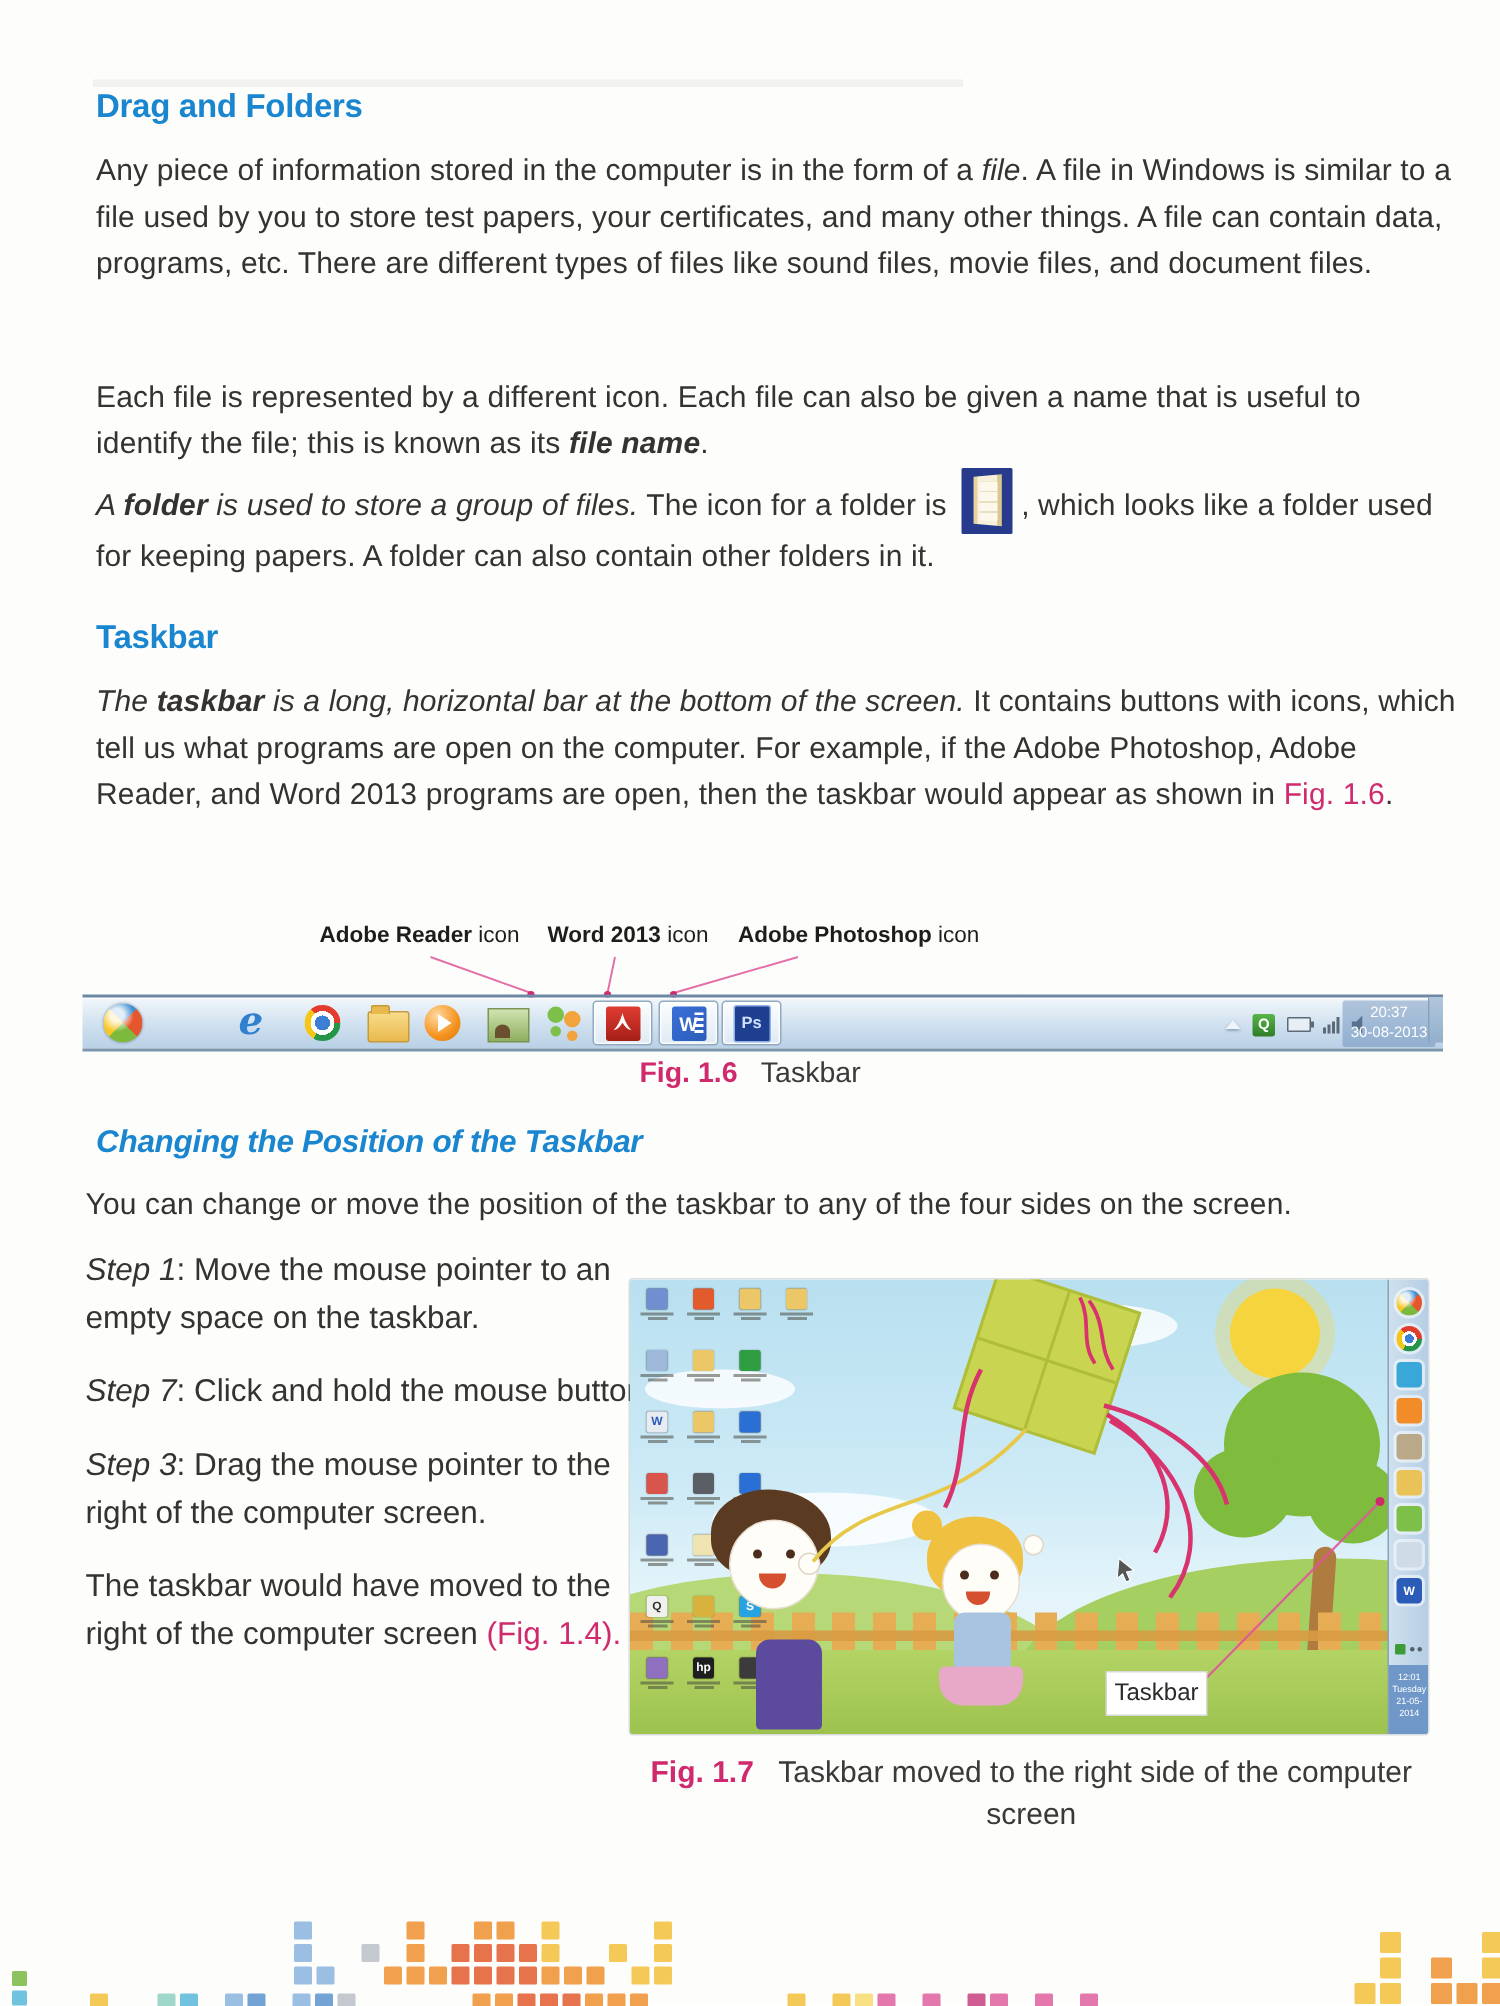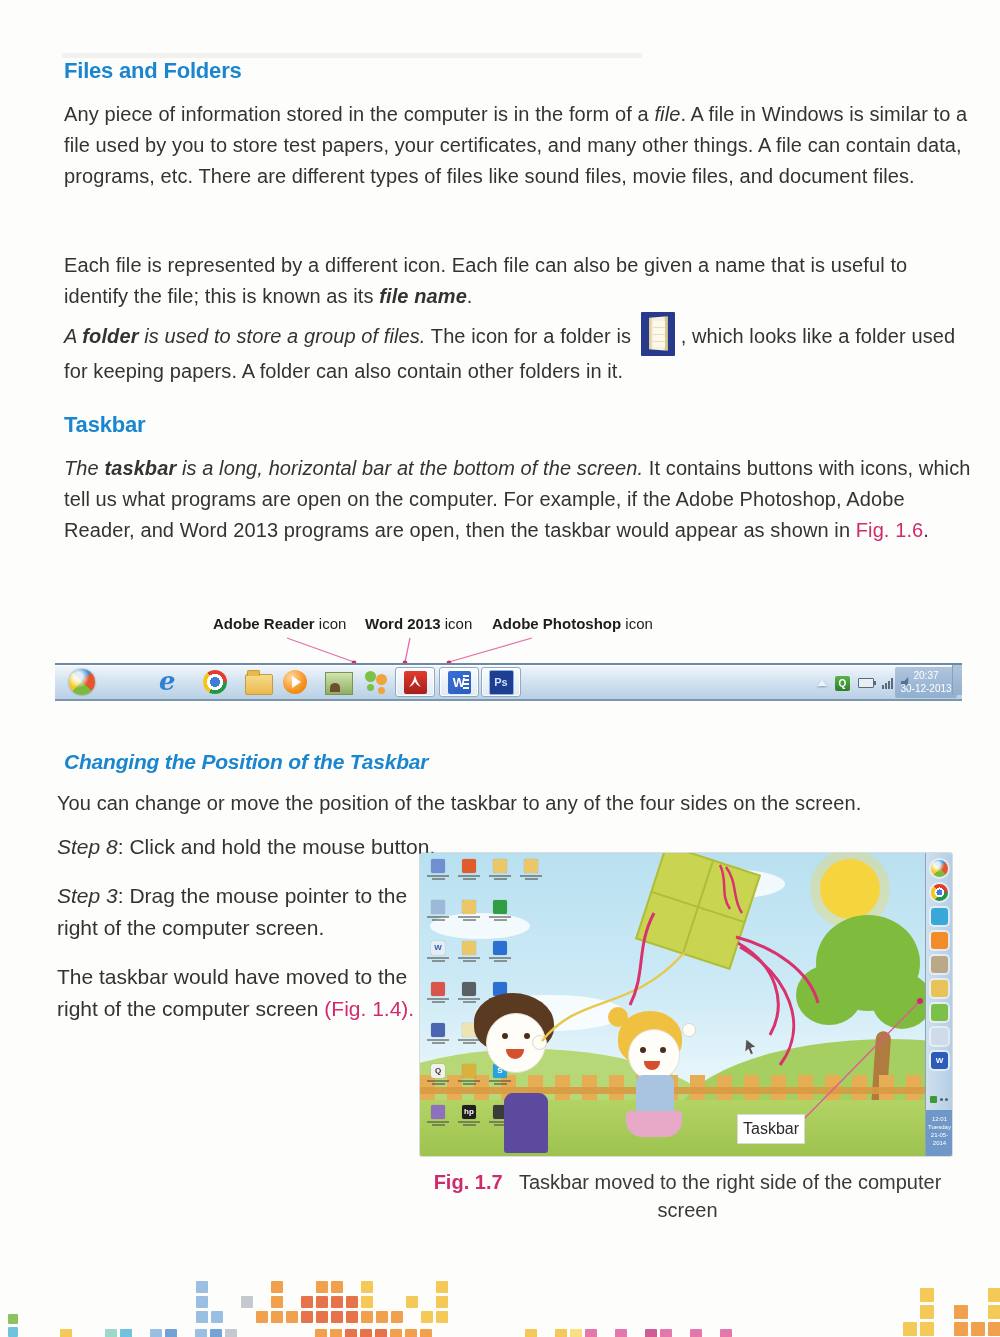--- a/index.html
+++ b/index.html
@@ -152,21 +152,21 @@
   .smudge{background:#999;opacity:.12;}
   #pagenum{left:0;top:1262px;width:1000px;text-align:center;color:#1a86d0;font-weight:bold;font-size:21px;}
 </style>
 </head>
 <body>
 
 <div id="page">
 
   <div class="abs smudge" style="left:62px;top:53px;width:580px;height:5px;"></div>
 
-  <h2 class="abs h-blue" style="left:64px;top:58px;margin:0;">Files and Folders</h2>
+  <h2 class="abs h-blue" style="left:64px;top:58px;margin:0;">Drag and Folders</h2>
 
   <p class="abs p" style="left:64px;top:99px;width:912px;margin:0;"><span>Any piece of information stored in the computer is in the form of a </span><span class="seg-i">file</span><span>. A file in Windows is similar to a file used by you to store test papers, your certificates, and many other things. A file can contain data, programs, etc. There are different types of files like sound files, movie files, and document files.</span></p>
 
   <p class="abs p" style="left:64px;top:250px;width:912px;margin:0;"><span>Each file is represented by a different icon. Each file can also be given a name that is useful to identify the file; this is known as its </span><span class="seg-bi">file name</span><span>.</span></p>
 
   <p class="abs p" style="left:64px;top:312px;width:912px;margin:0;"><span class="seg-i">A </span><span class="seg-bi">folder</span><span class="seg-i"> is used to store a group of files.</span><span> The icon for a folder is </span><span class="inline-icon icon-folder-badge"></span><span>, which looks like a folder used for keeping papers. A folder can also contain other folders in it.</span></p>
 
   <h2 class="abs h-blue" style="left:64px;top:412px;margin:0;">Taskbar</h2>
 
   <p class="abs p" style="left:64px;top:453px;width:912px;margin:0;"><span class="seg-i">The </span><span class="seg-bi">taskbar</span><span class="seg-i"> is a long, horizontal bar at the bottom of the screen.</span><span> It contains buttons with icons, which tell us what programs are open on the computer. For example, if the Adobe Photoshop, Adobe Reader, and Word 2013 programs are open, then the taskbar would appear as shown in </span><span class="seg-pink">Fig. 1.6</span><span>.</span></p>
@@ -221,33 +221,39 @@
         <div class="tr-sig">
             <i style="height:4px"></i>
             <i style="height:6px"></i>
             <i style="height:8px"></i>
             <i style="height:11px"></i>
           </div>
         <div class="tr-spk"></div>
       </div>
       <div id="clock16">
         <div>20:37</div>
-        <div>30-12-2013</div>
+        <div>30-08-2013</div>
       </div>
       <div id="endcap"></div>
     </div>
 
+    <div class="abs caption" style="left:0;top:100px;width:1000px;text-align:center;">
+      <span class="cap-fig">Fig. 1.6</span>
+      <span>&nbsp;</span>
+      <span>Taskbar</span>
+    </div>
   </div>
 
   <h2 class="abs h-blue h-italic" style="left:64px;top:750px;margin:0;font-size:21px;">Changing the Position of the Taskbar</h2>
 
   <p class="abs p" style="left:57px;top:788px;width:925px;margin:0;">You can change or move the position of the taskbar to any of the four sides on the screen.</p>
 
   <div class="abs" style="left:57px;top:831px;width:382px;">
-    <p class="p-step"><span class="seg-i">Step 8</span><span>: Click and hold the mouse button.</span></p>
+    <p class="p-step"><span class="seg-i">Step 1</span><span>: Move the mouse pointer to an empty space on the taskbar.</span></p>
+    <p class="p-step"><span class="seg-i">Step 7</span><span>: Click and hold the mouse button.</span></p>
     <p class="p-step"><span class="seg-i">Step 3</span><span>: Drag the mouse pointer to the right of the computer screen.</span></p>
     <p class="p-step"><span>The taskbar would have moved to the right of the computer screen </span><span class="seg-pink">(Fig. 1.4).</span></p>
   </div>
 
   <div class="abs" id="fig17">
     <div class="sky"></div>
     <div class="sun"></div>
     <div class="cloud" style="left:10px;top:60px;width:100px;height:26px;"></div>
     <div class="cloud" style="left:250px;top:16px;width:115px;height:30px;"></div>
     <div class="cloud" style="left:55px;top:142px;width:150px;height:36px;"></div>

